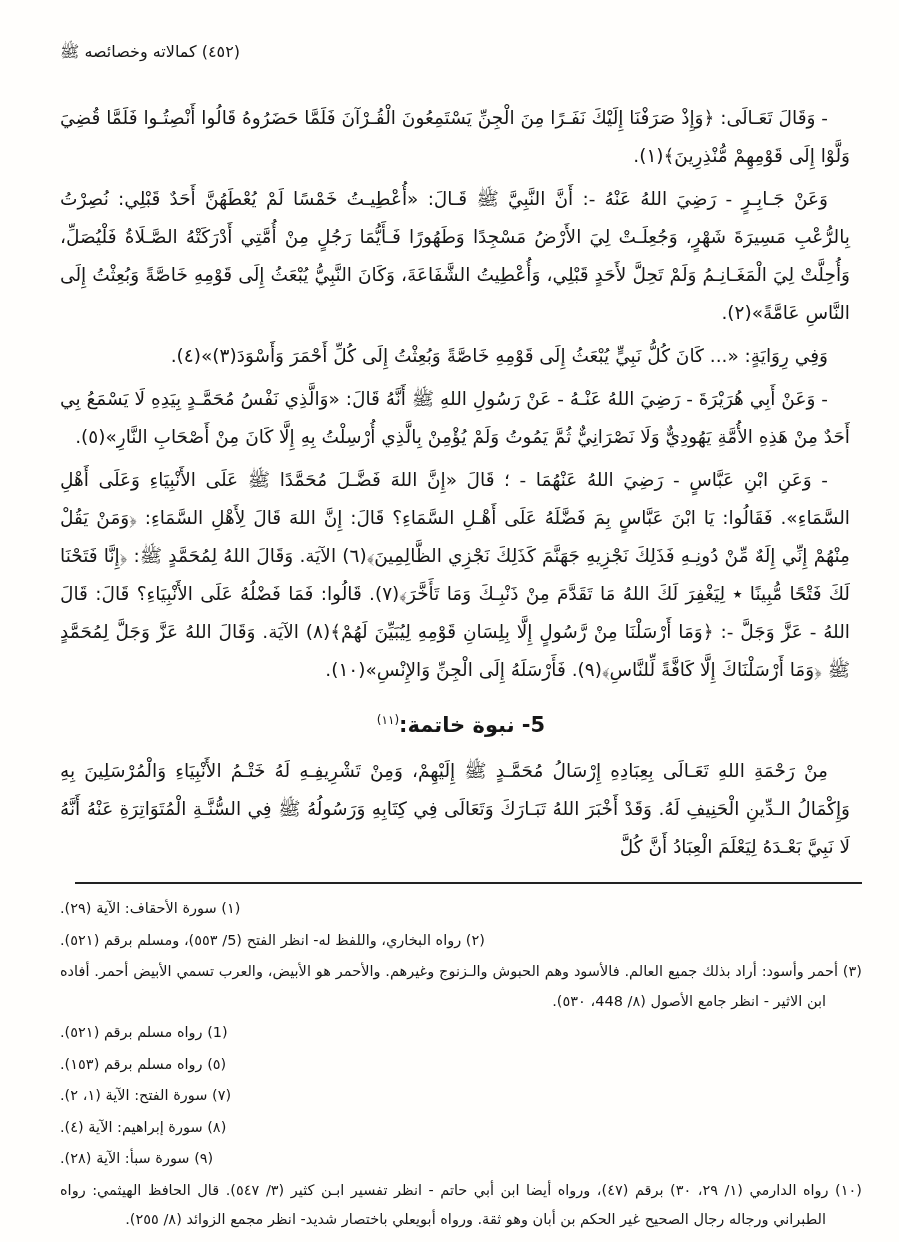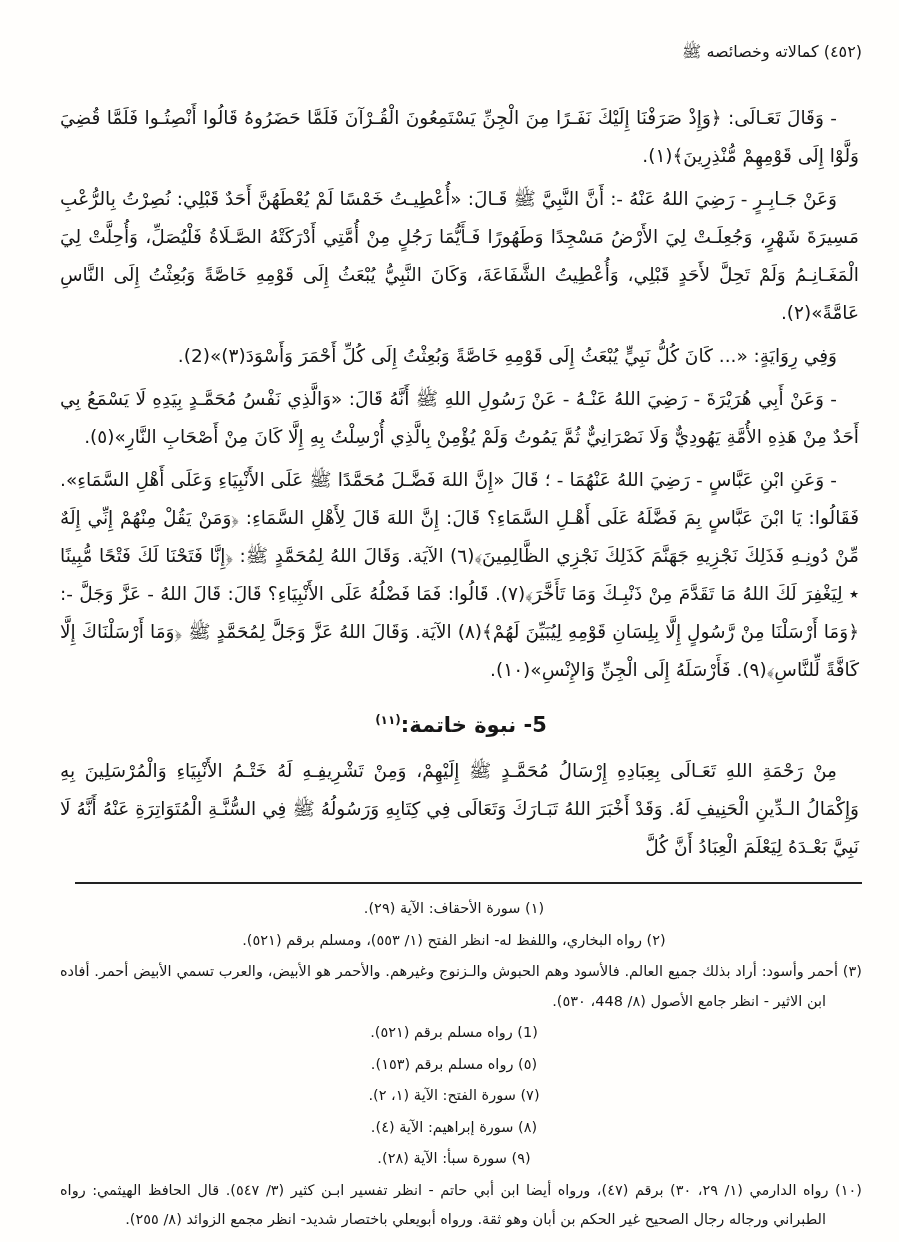--- a/index.html
+++ b/index.html
@@ -9,72 +9,72 @@
     margin:0 auto;
     background:#fffefc;
     color:#161616;
     font-family:"DejaVu Sans",sans-serif;
     direction:rtl;
     overflow:hidden;
     box-sizing:border-box;
     padding:42px 37px 20px 60px;
   }
   .running-head{
-    text-align:right;
+    text-align:left;
     font-size:16px;
     letter-spacing:0;
     margin:0 0 34px 0;
     direction:rtl;
   }
   .body-text{font-size:18.5px;line-height:38px;text-align:justify;}
-  .para{margin:0 3px 5px 0;text-indent:22px;}
+  .para{margin:0 12px 5px 0;text-indent:22px;}
   .para:last-child{margin-bottom:0;}
   .section-heading{
     text-align:center;
     font-size:21px;
     font-weight:bold;
     margin:12px 0 8px 0;
     line-height:38px;
   }
-  .section-heading sup{font-size:12px;font-weight:bold;margin-top:44px;}
+  .section-heading sup{font-size:12px;font-weight:normal;margin-top:44px;}
   .footnote-sep{
     border:none;
     border-top:2px solid #222;
     margin:16px 0 10px 0;
     width:787px;
   }
   .footnotes{font-size:14.5px;line-height:29.5px;}
   .fn{margin:0 0 2px 0;}
-  .fn-short{text-align:center;padding-right:14px;}
+  .fn-short{text-align:left;padding-right:14px;}
   .fn-long{text-align:justify;padding-right:36px;text-indent:-36px;}
 </style>
 </head>
 <body>
 
 <div class="page">
 
   <div class="running-head">(٤٥٢) كمالاته وخصائصه ﷺ</div>
 
   <div class="body-text">
     <p class="para">- وَقَالَ تَعَـالَى: ﴿وَإِذْ صَرَفْنَا إِلَيْكَ نَفَـرًا مِنَ الْجِنِّ يَسْتَمِعُونَ الْقُـرْآنَ فَلَمَّا حَضَرُوهُ قَالُوا أَنْصِتُـوا فَلَمَّا قُضِيَ وَلَّوْا إِلَى قَوْمِهِمْ مُّنْذِرِينَ﴾(١).</p>
     <p class="para">وَعَنْ جَـابِـرٍ - رَضِيَ اللهُ عَنْهُ -: أَنَّ النَّبِيَّ ﷺ قَـالَ: «أُعْطِيـتُ خَمْسًا لَمْ يُعْطَهُنَّ أَحَدٌ قَبْلِي: نُصِرْتُ بِالرُّعْبِ مَسِيرَةَ شَهْرٍ، وَجُعِلَـتْ لِيَ الأَرْضُ مَسْجِدًا وَطَهُورًا فَـأَيُّمَا رَجُلٍ مِنْ أُمَّتِي أَدْرَكَتْهُ الصَّـلَاةُ فَلْيُصَلِّ، وَأُحِلَّتْ لِيَ الْمَغَـانِـمُ وَلَمْ تَحِلَّ لأَحَدٍ قَبْلِي، وَأُعْطِيتُ الشَّفَاعَةَ، وَكَانَ النَّبِيُّ يُبْعَثُ إِلَى قَوْمِهِ خَاصَّةً وَبُعِثْتُ إِلَى النَّاسِ عَامَّةً»(٢).</p>
-    <p class="para">وَفِي رِوَايَةٍ: «... كَانَ كُلُّ نَبِيٍّ يُبْعَثُ إِلَى قَوْمِهِ خَاصَّةً وَبُعِثْتُ إِلَى كُلِّ أَحْمَرَ وَأَسْوَدَ(٣)»(2).</p>
+    <p class="para">وَفِي رِوَايَةٍ: «... كَانَ كُلُّ نَبِيٍّ يُبْعَثُ إِلَى قَوْمِهِ خَاصَّةً وَبُعِثْتُ إِلَى كُلِّ أَحْمَرَ وَأَسْوَدَ(٣)»(٤).</p>
     <p class="para">- وَعَنْ أَبِي هُرَيْرَةَ - رَضِيَ اللهُ عَنْـهُ - عَنْ رَسُولِ اللهِ ﷺ أَنَّهُ قَالَ: «وَالَّذِي نَفْسُ مُحَمَّـدٍ بِيَدِهِ لَا يَسْمَعُ بِي أَحَدٌ مِنْ هَذِهِ الأُمَّةِ يَهُودِيٌّ وَلَا نَصْرَانِيٌّ ثُمَّ يَمُوتُ وَلَمْ يُؤْمِنْ بِالَّذِي أُرْسِلْتُ بِهِ إِلَّا كَانَ مِنْ أَصْحَابِ النَّارِ»(٥).</p>
     <p class="para">- وَعَنِ ابْنِ عَبَّاسٍ - رَضِيَ اللهُ عَنْهُمَا - ؛ قَالَ «إِنَّ اللهَ فَضَّـلَ مُحَمَّدًا ﷺ عَلَى الأَنْبِيَاءِ وَعَلَى أَهْلِ السَّمَاءِ». فَقَالُوا: يَا ابْنَ عَبَّاسٍ بِمَ فَضَّلَهُ عَلَى أَهْـلِ السَّمَاءِ؟ قَالَ: إِنَّ اللهَ قَالَ لِأَهْلِ السَّمَاءِ: ﴿وَمَنْ يَقُلْ مِنْهُمْ إِنِّي إِلَهٌ مِّنْ دُونِـهِ فَذَلِكَ نَجْزِيهِ جَهَنَّمَ كَذَلِكَ نَجْزِي الظَّالِمِينَ﴾(٦) الآيَة. وَقَالَ اللهُ لِمُحَمَّدٍ ﷺ: ﴿إِنَّا فَتَحْنَا لَكَ فَتْحًا مُّبِينًا ٭ لِيَغْفِرَ لَكَ اللهُ مَا تَقَدَّمَ مِنْ ذَنْبِـكَ وَمَا تَأَخَّرَ﴾(٧). قَالُوا: فَمَا فَضْلُهُ عَلَى الأَنْبِيَاءِ؟ قَالَ: قَالَ اللهُ - عَزَّ وَجَلَّ -: ﴿وَمَا أَرْسَلْنَا مِنْ رَّسُولٍ إِلَّا بِلِسَانِ قَوْمِهِ لِيُبَيِّنَ لَهُمْ﴾(٨) الآيَة. وَقَالَ اللهُ عَزَّ وَجَلَّ لِمُحَمَّدٍ ﷺ ﴿وَمَا أَرْسَلْنَاكَ إِلَّا كَافَّةً لِّلنَّاسِ﴾(٩). فَأَرْسَلَهُ إِلَى الْجِنِّ وَالإِنْسِ»(١٠).</p>
 
     <h2 class="section-heading"><span>5- نبوة خاتمة:</span><sup>(١١)</sup></h2>
 
     <p class="para">مِنْ رَحْمَةِ اللهِ تَعَـالَى بِعِبَادِهِ إِرْسَالُ مُحَمَّـدٍ ﷺ إِلَيْهِمْ، وَمِنْ تَشْرِيفِـهِ لَهُ خَتْـمُ الأَنْبِيَاءِ وَالْمُرْسَلِينَ بِهِ وَإِكْمَالُ الـدِّينِ الْحَنِيفِ لَهُ. وَقَدْ أَخْبَرَ اللهُ تَبَـارَكَ وَتَعَالَى فِي كِتَابِهِ وَرَسُولُهُ ﷺ فِي السُّنَّـةِ الْمُتَوَاتِرَةِ عَنْهُ أَنَّهُ لَا نَبِيَّ بَعْـدَهُ لِيَعْلَمَ الْعِبَادُ أَنَّ كُلَّ</p>
   </div>
 
   <hr class="footnote-sep">
 
   <div class="footnotes">
     <p class="fn fn-short">(١) سورة الأحقاف: الآية (٢٩).</p>
-    <p class="fn fn-short">(٢) رواه البخاري، واللفظ له- انظر الفتح (١/ ٥٥٣)، ومسلم برقم (٥٢١).</p>
+    <p class="fn fn-short">(٢) رواه البخاري، واللفظ له- انظر الفتح (5/ ٥٥٣)، ومسلم برقم (٥٢١).</p>
     <p class="fn fn-long">(٣) أحمر وأسود: أراد بذلك جميع العالم. فالأسود وهم الحبوش والـزنوج وغيرهم. والأحمر هو الأبيض، والعرب تسمي الأبيض أحمر. أفاده ابن الاثير - انظر جامع الأصول (٨/ 448، ٥٣٠).</p>
     <p class="fn fn-short">(1) رواه مسلم برقم (٥٢١).</p>
     <p class="fn fn-short">(٥) رواه مسلم برقم (١٥٣).</p>
     <p class="fn fn-short">(٧) سورة الفتح: الآية (١، ٢).</p>
     <p class="fn fn-short">(٨) سورة إبراهيم: الآية (٤).</p>
     <p class="fn fn-short">(٩) سورة سبأ: الآية (٢٨).</p>
     <p class="fn fn-long">(١٠) رواه الدارمي (١/ ٢٩، ٣٠) برقم (٤٧)، ورواه أيضا ابن أبي حاتم - انظر تفسير ابـن كثير (٣/ ٥٤٧). قال الحافظ الهيثمي: رواه الطبراني ورجاله رجال الصحيح غير الحكم بن أبان وهو ثقة. ورواه أبويعلي باختصار شديد- انظر مجمع الزوائد (٨/ ٢٥٥).</p>
 
   </div>
 

